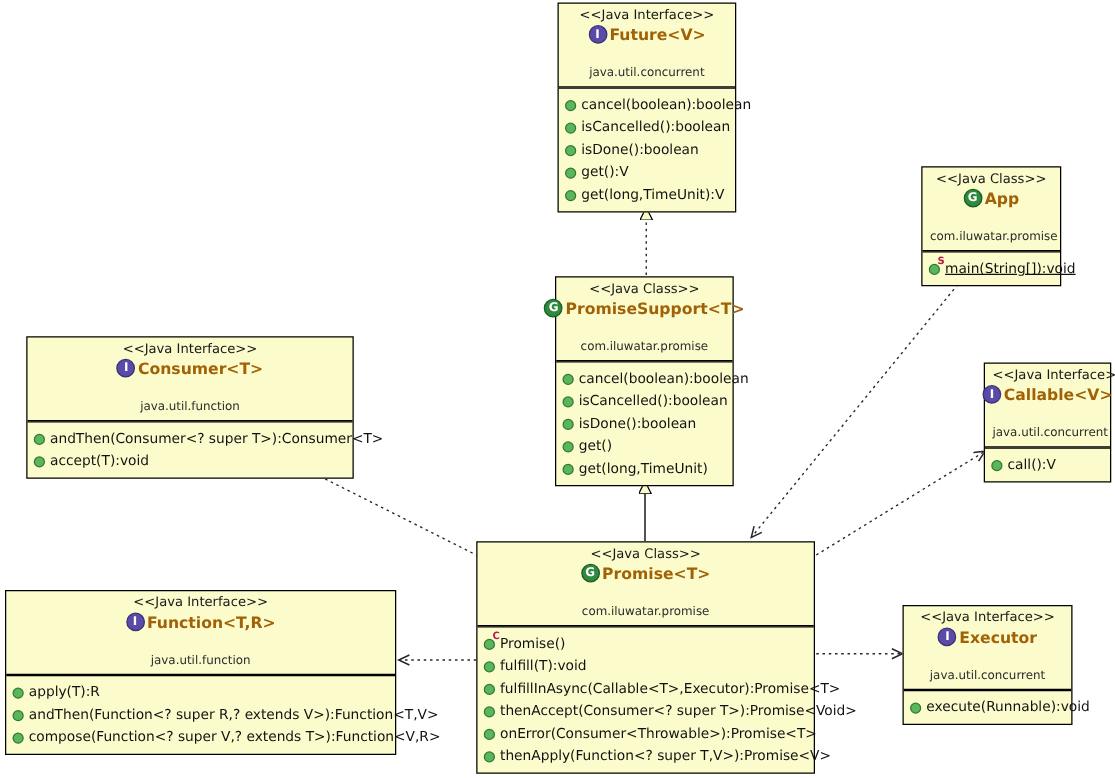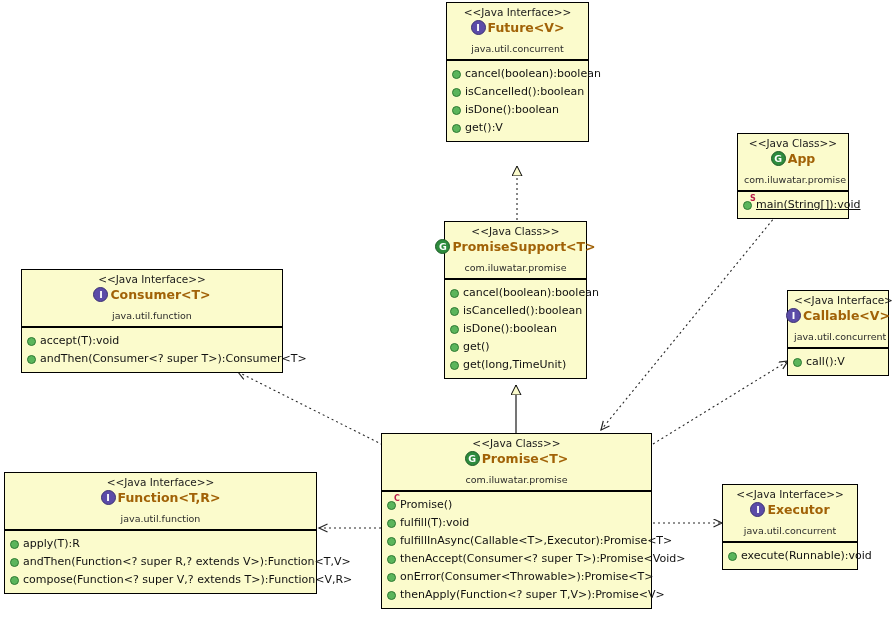--- a/index.html
+++ b/index.html
@@ -45,21 +45,21 @@
   .type-name {
     font-size: 12.5px;
     font-weight: bold;
     color: #a16207;
     white-space: nowrap;
   }
   .pkg {
     font-size: 9.5px;
     color: #2b2b2b;
     line-height: 12px;
-    margin-top: 8px;
+    margin-top: 18px;
     white-space: nowrap;
   }
   .uml-members {
     padding: 4px 4px 4px 5px;
     border-top: 1px solid #000000;
   }
   .member {
     display: flex;
     align-items: center;
     gap: 4px;
@@ -188,20 +188,24 @@
         <span class="member-label">isCancelled():boolean</span>
       </div>
       <div class="member">
         <span class="mbullet"></span>
         <span class="member-label">isDone():boolean</span>
       </div>
       <div class="member">
         <span class="mbullet"></span>
         <span class="member-label">get():V</span>
       </div>
+      <div class="member">
+        <span class="mbullet"></span>
+        <span class="member-label">get(long,TimeUnit):V</span>
+      </div>
     </div>
   </div>
 
   <div class="uml-box" style="left:737px; top:133px; width:112px;">
     <div class="uml-header">
       <div class="stereotype">&lt;&lt;Java Class&gt;&gt;</div>
       <div class="title-row">
         <span class="type-icon cls">G</span>
         <span class="type-name">App</span>
       </div>
@@ -255,25 +259,25 @@
       <div class="stereotype">&lt;&lt;Java Interface&gt;&gt;</div>
       <div class="title-row">
         <span class="type-icon iface">I</span>
         <span class="type-name">Consumer&lt;T&gt;</span>
       </div>
       <div class="pkg">java.util.function</div>
     </div>
     <div class="uml-members">
       <div class="member">
         <span class="mbullet"></span>
+        <span class="member-label">andThen(Consumer&lt;? super T&gt;):Consumer&lt;T&gt;</span>
+      </div>
+      <div class="member">
+        <span class="mbullet"></span>
         <span class="member-label">accept(T):void</span>
-      </div>
-      <div class="member">
-        <span class="mbullet"></span>
-        <span class="member-label">andThen(Consumer&lt;? super T&gt;):Consumer&lt;T&gt;</span>
       </div>
     </div>
   </div>
 
   <div class="uml-box" style="left:787px; top:290px; width:102px;">
     <div class="uml-header">
       <div class="stereotype">&lt;&lt;Java Interface&gt;&gt;</div>
       <div class="title-row">
         <span class="type-icon iface">I</span>
         <span class="type-name">Callable&lt;V&gt;</span>

